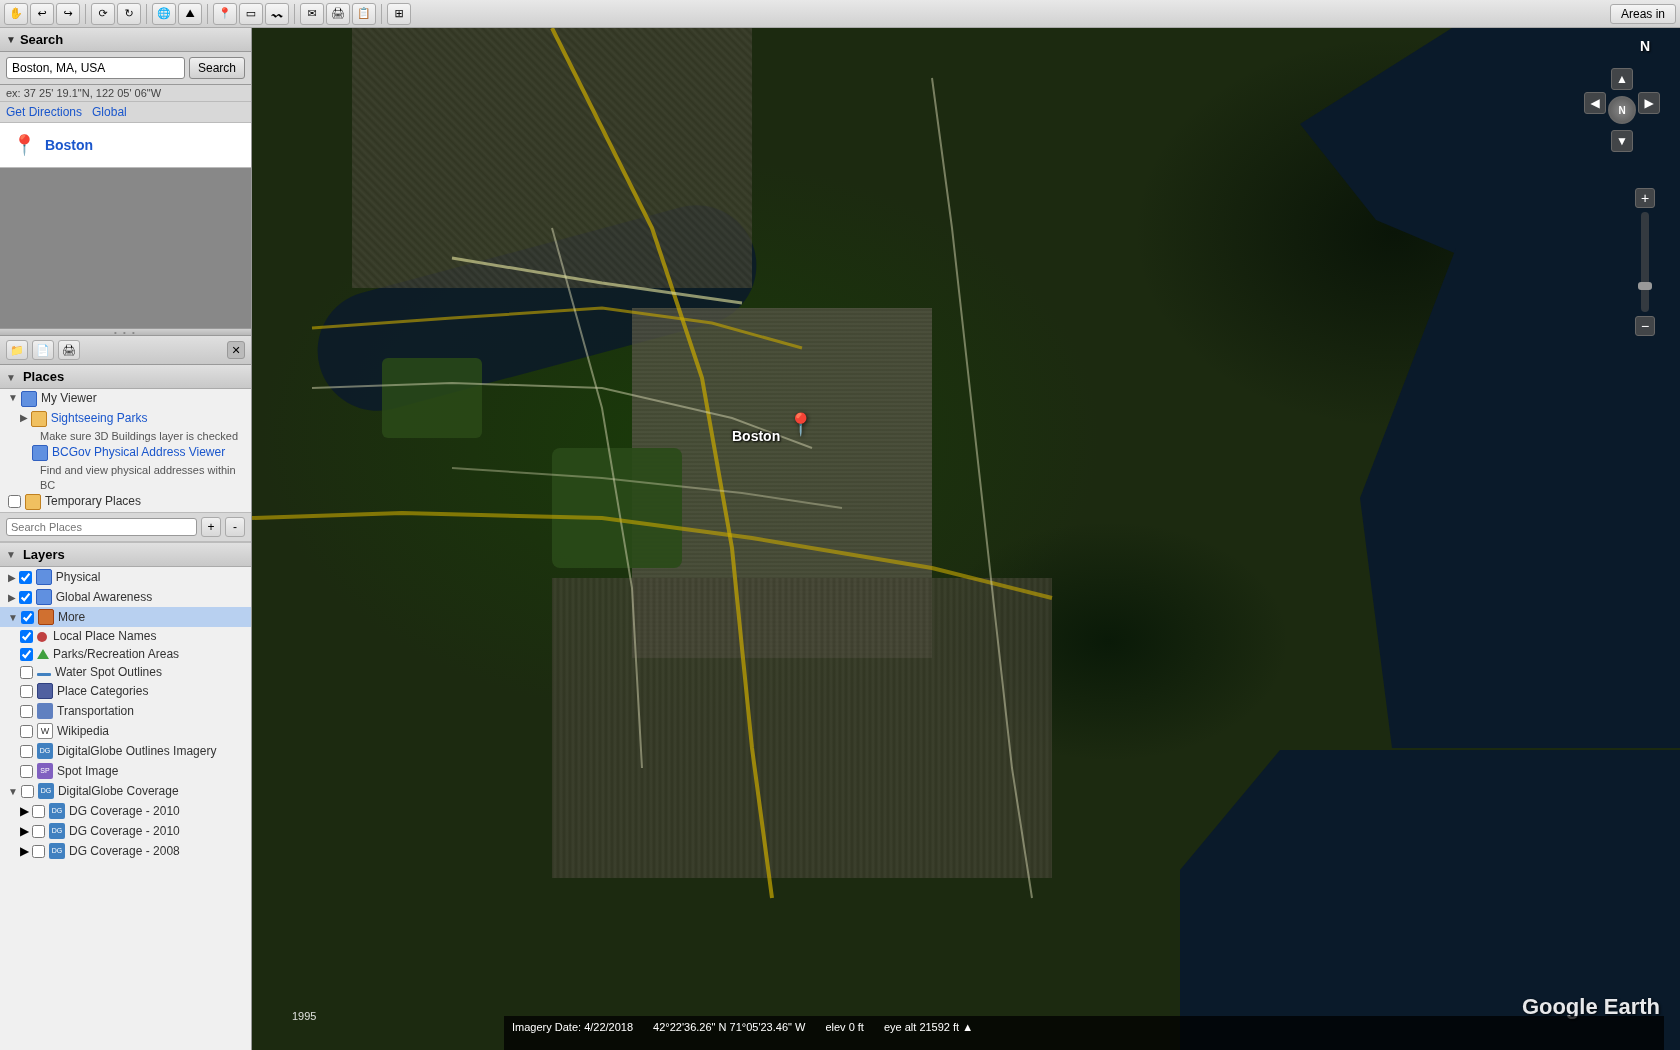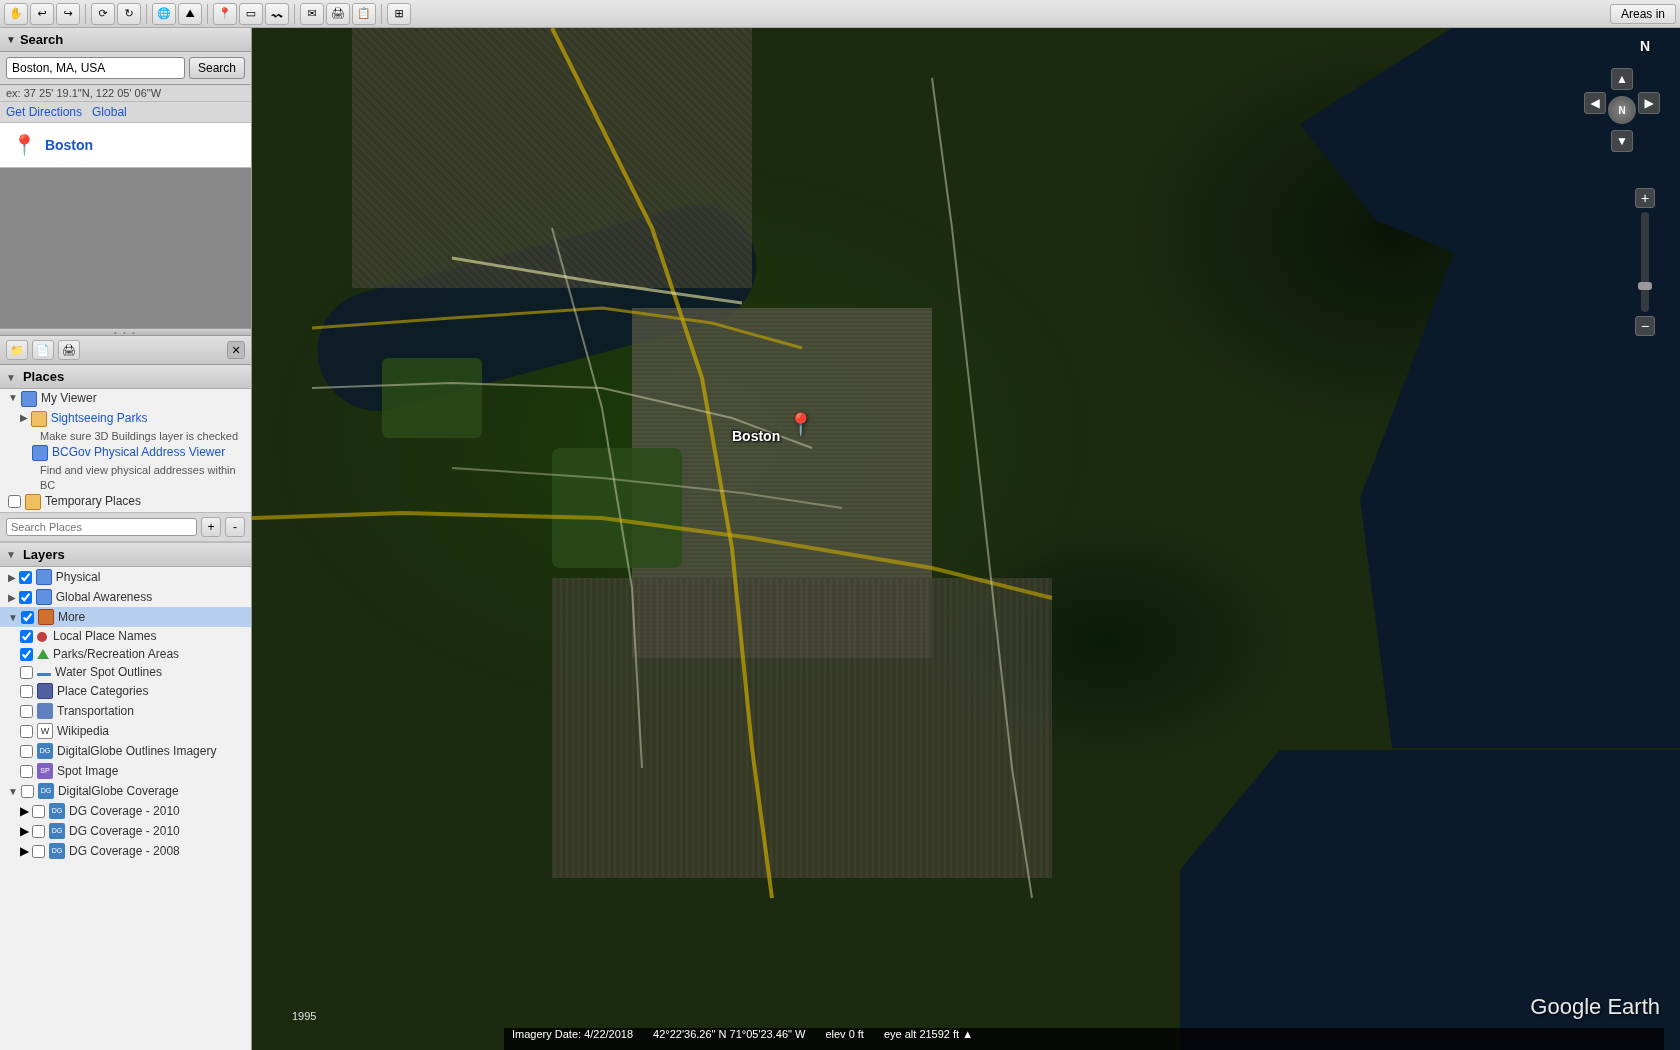--- a/index.html
+++ b/index.html
@@ -167,22 +167,22 @@
     
     .map-marker {
       position: absolute; top: 384px; left: 535px;
       font-size: 22px; color: #c0392b;
       filter: drop-shadow(1px 1px 2px rgba(0,0,0,0.7));
     }
 
     
     #status-bar {
       position: absolute; bottom: 0; left: 252px; right: 16px; height: 22px;
-      background: rgba(0,0,0,0.75); display: flex; align-items: flex-start;
-      padding: 0 8px; gap: 20px; color: white; font-size: 11px;
+      background: rgba(0,0,0,0.75); display: flex; align-items: flex-end;
+      padding: 17px 8px; gap: 20px; color: white; font-size: 11px;
     }
 
     
     .north-indicator {
       position: absolute; top: 10px; right: 30px;
       color: white; font-size: 14px; font-weight: bold;
       text-shadow: 1px 1px 2px black;
     }
 
     
@@ -219,21 +219,21 @@
       border-radius: 4px; position: relative; margin: 2px 0;
     }
     .zoom-thumb {
       width: 14px; height: 8px; background: #999;
       border-radius: 3px; position: absolute; left: -3px; top: 70px;
     }
 
     
     .ge-watermark {
       position: absolute; bottom: 30px; right: 20px;
-      color: white; font-size: 22px; font-weight: normal;
+      color: white; font-size: 22px; font-weight: bold;
       opacity: 0.9; text-shadow: 1px 1px 3px black;
     }
 
     
     .map-bg {
       position: absolute; inset: 0;
       background:
         radial-gradient(ellipse 600px 400px at 30% 40%, #1a3a0a 0%, transparent 70%),
         radial-gradient(ellipse 300px 200px at 60% 60%, #0a1a08 0%, transparent 60%),
         radial-gradient(ellipse 400px 300px at 80% 20%, #0a1508 0%, transparent 65%);

